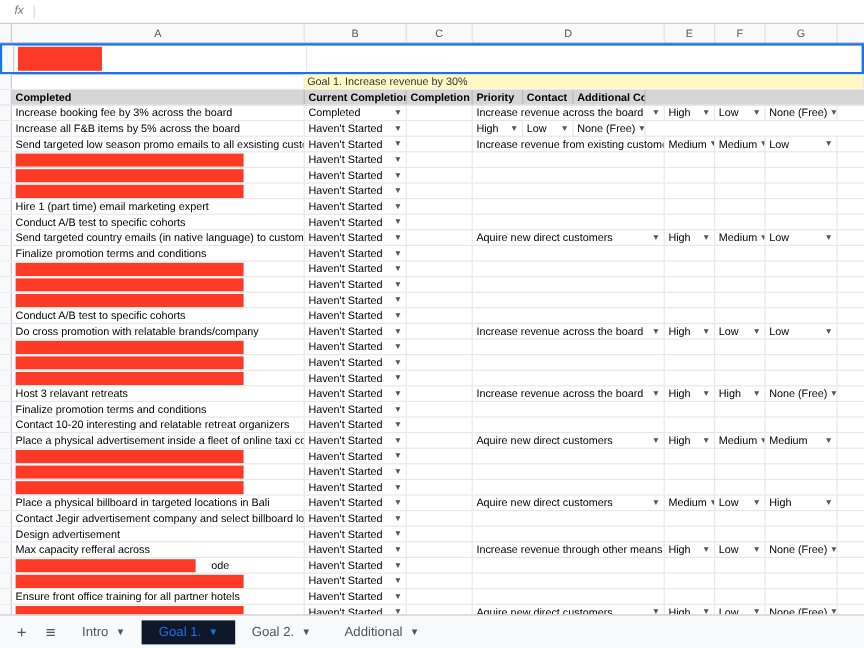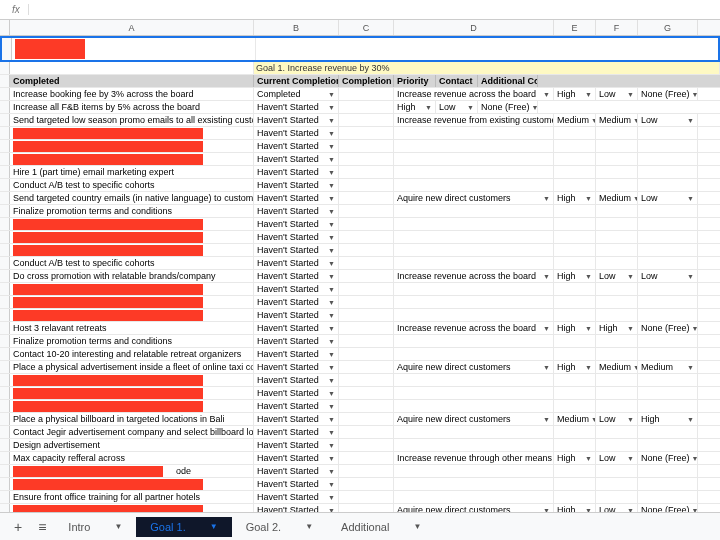--- a/index.html
+++ b/index.html
@@ -16,21 +16,21 @@
 .cell { border-right: 1px solid #e8e8e8; padding: 0 3px; overflow: hidden; white-space: nowrap; display: flex; align-items: center; font-size: 9px; }
 .selected-cell { border: 2px solid #1a73e8; height: 26px; }
 .goal-title { background: #fef9c3; font-size: 9px; color: #333; padding-left: 2px; text-align: center; }
 .header-row { background: #d5d5d5; font-weight: bold; font-size: 9px; }
 .header-row .cell { border-right: 1px solid #bbb; }
 .dd { display: flex; justify-content: space-between; align-items: center; width: 100%; }
 .arrow { font-size: 7px; color: #555; margin-left: 2px; }
 .redact { background: #fd3a26; height: 11px; margin: 1px 0; }
 .tabs { position: absolute; bottom: 0; left: 0; right: 0; height: 28px; background: #f8f9fa; border-top: 1px solid #ccc; display: flex; align-items: center; padding: 0 6px; }
 .tab-btn { padding: 4px 8px; font-size: 14px; color: #555; cursor: pointer; }
-.tab { padding: 4px 14px; font-size: 11px; color: #555; cursor: pointer; border-radius: 0; display: flex; align-items: center; gap: 24px; }
+.tab { padding: 4px 14px; font-size: 11px; color: #555; cursor: pointer; border-radius: 0; display: flex; align-items: center; gap: 6px; }
 .tab.active { background: #0f172a; color: #1a73e8; font-weight: 500; }
 .tab-arrow { font-size: 8px; }
 </style>
 </head>
 <body>
 
 <div class="formula-bar">
   <span class="fx">fx</span>
   <span></span>
 </div>

